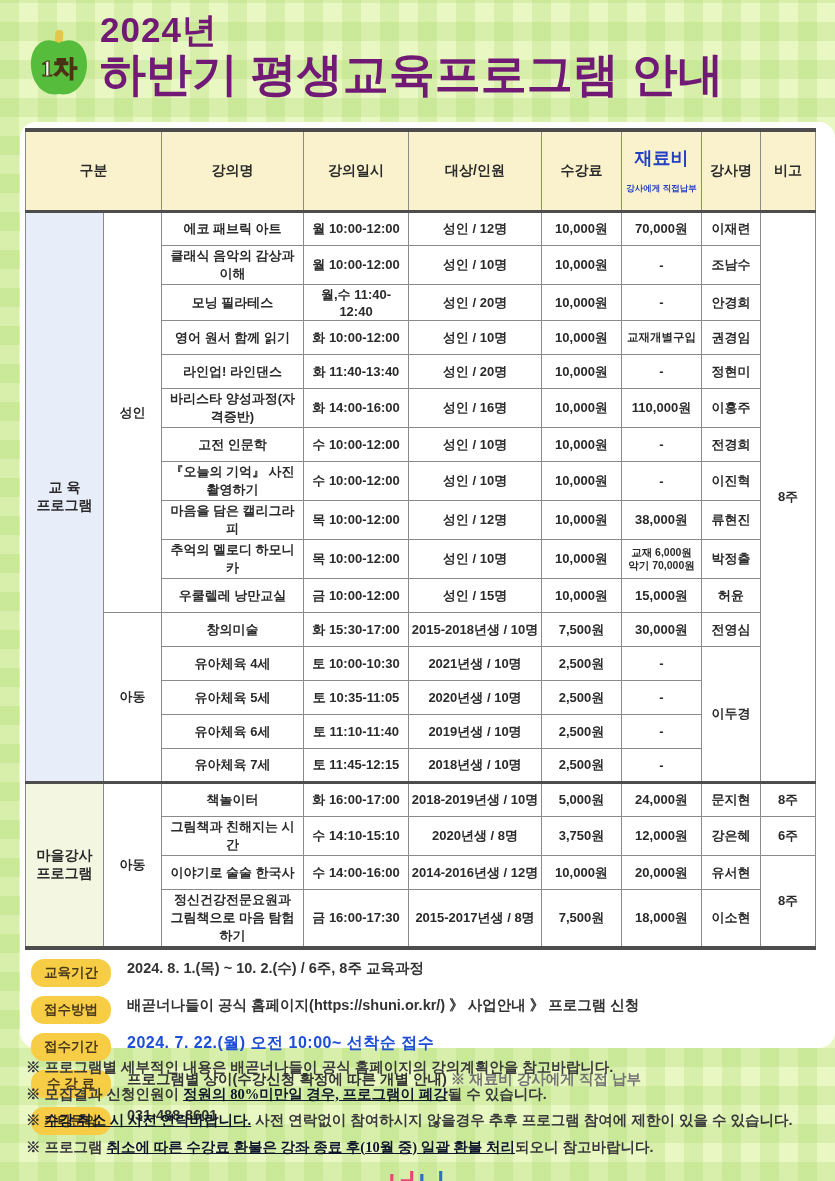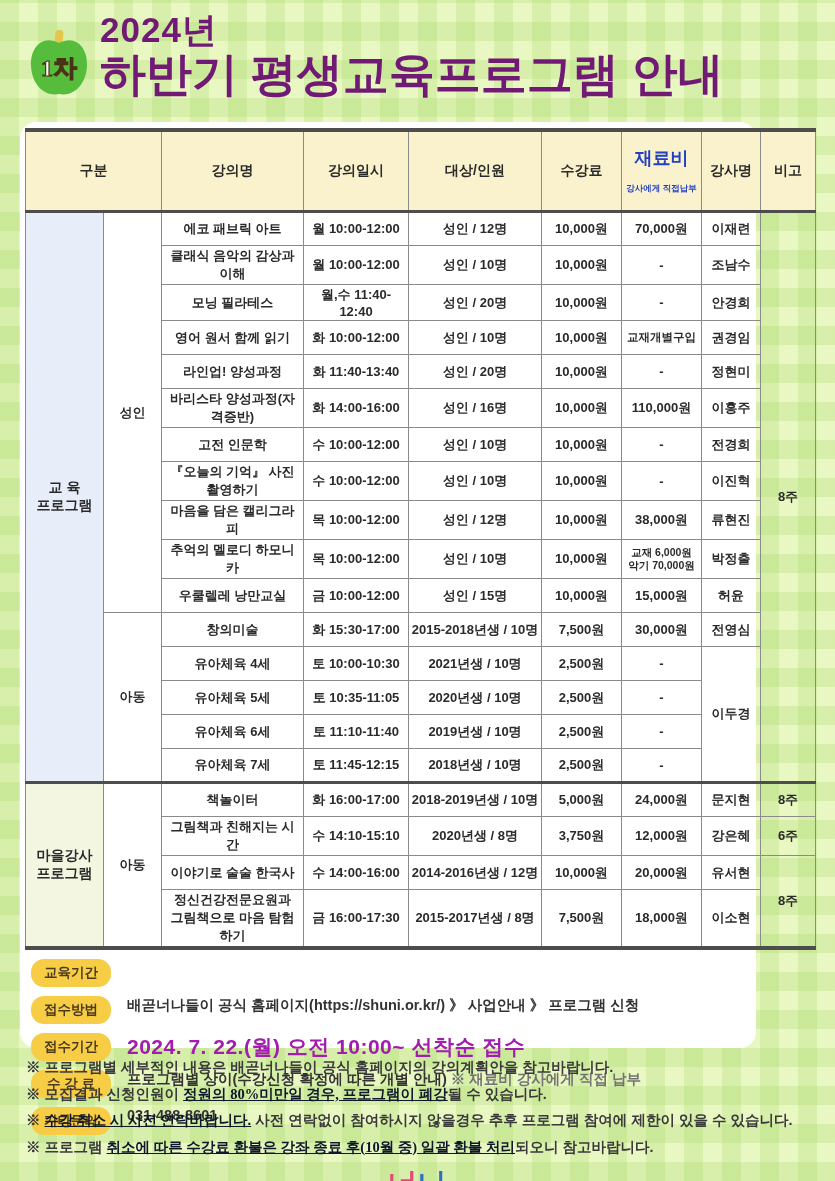--- a/index.html
+++ b/index.html
@@ -16,21 +16,21 @@
 
   
   .top-header { display: flex; align-items: flex-start; padding: 12px 0 0 28px; height: 122px; }
   .apple-wrap { margin-top: 16px; flex: 0 0 auto; font-family: Liberation Serif, serif; }
   .title-block { margin-left: 10px; color: #701a75; }
   .title-line1 { font-size: 35px; font-weight: bold; letter-spacing: 1px; line-height: 1.05; }
   .title-line2 { font-size: 46px; font-weight: bold; letter-spacing: 0px; line-height: 1.1; }
 
   
   .panel {
-    width: 736px; margin-left: 20px; background: #ffffff;
+    width: 815px; margin-left: 20px; background: #ffffff;
     border-radius: 16px; padding: 6px 5px 8px 5px; height: 926px;
   }
 
   
   table.program {
     width: 790px; table-layout: fixed; border-collapse: collapse;
     border-top: 4px solid #4d4d4d; border-bottom: 4px solid #4d4d4d;
   }
   .program th, .program td {
     border: 1px solid #8a8a8a; text-align: center; vertical-align: middle;
@@ -49,21 +49,21 @@
 
   
   .info-area { padding: 9px 0 0 6px; }
   .info-row { display: flex; align-items: flex-start; margin: 0 0 9px 0; min-height: 26px; }
   .info-badge {
     flex: 0 0 80px; background: #f7cd45; color: #4c3a1d; font-weight: bold;
     font-size: 13.5px; text-align: center; border-radius: 13px; padding: 5px 2px;
     margin-right: 16px;
   }
   .info-value { font-size: 14.5px; font-weight: bold; color: #333; }
-  .info-value.red-big { font-size: 21px; color: #a21caf; letter-spacing: 0.5px; }
+  .info-value.red-big { font-size: 16px; color: #1d4ed8; letter-spacing: 0.5px; }
   .blue-note { color: #737373; margin-left: 4px; }
 
   
   .notes { margin: 10px 0 0 26px; }
   .note-line { font-size: 14.5px; font-weight: bold; color: #3a3a3a; margin-bottom: 7px; line-height: 1.35; }
   .note-line .seg-ru { color: #0f172a; text-decoration: underline; font-family: Liberation Serif, serif; }
 
   
   .logo { text-align: center; margin-top: 4px; }
   .logo .lg-small { color: #69a52f; font-size: 17px; font-weight: bold; }
@@ -147,21 +147,21 @@
         </tr>
         <tr>
           <td>영어 원서 함께 읽기</td>
           <td>화 10:00-12:00</td>
           <td>성인 / 10명</td>
           <td>10,000원</td>
           <td class="fee-mid">교재개별구입</td>
           <td>권경임</td>
         </tr>
         <tr>
-          <td>라인업! 양성과정</td>
+          <td>라인업! 라인댄스</td>
           <td>화 11:40-13:40</td>
           <td>성인 / 20명</td>
           <td>10,000원</td>
           <td>-</td>
           <td>정현미</td>
         </tr>
         <tr>
           <td>바리스타 양성과정(자격증반)</td>
           <td>화 14:00-16:00</td>
           <td>성인 / 16명</td>
@@ -286,20 +286,21 @@
           <td>7,500원</td>
           <td>18,000원</td>
           <td>이소현</td>
         </tr>
       </tbody>
   </table>
 
   <div class="info-area">
     <div class="info-row">
       <span class="info-badge">교육기간</span>
+      <span class="info-value">2024. 8. 1.(목) ~ 10. 2.(수) / 6주, 8주 교육과정</span>
     </div>
     <div class="info-row">
       <span class="info-badge">접수방법</span>
       <span class="info-value">배곧너나들이 공식 홈페이지(https://shuni.or.kr/) 》 사업안내 》 프로그램 신청</span>
     </div>
     <div class="info-row">
       <span class="info-badge">접수기간</span>
       <span class="info-value red-big">2024. 7. 22.(월) 오전 10:00~ 선착순 접수</span>
     </div>
     <div class="info-row">

